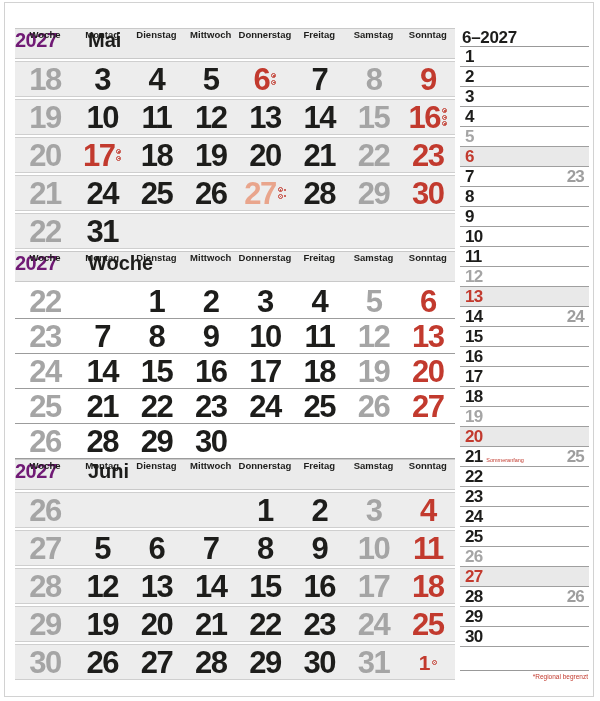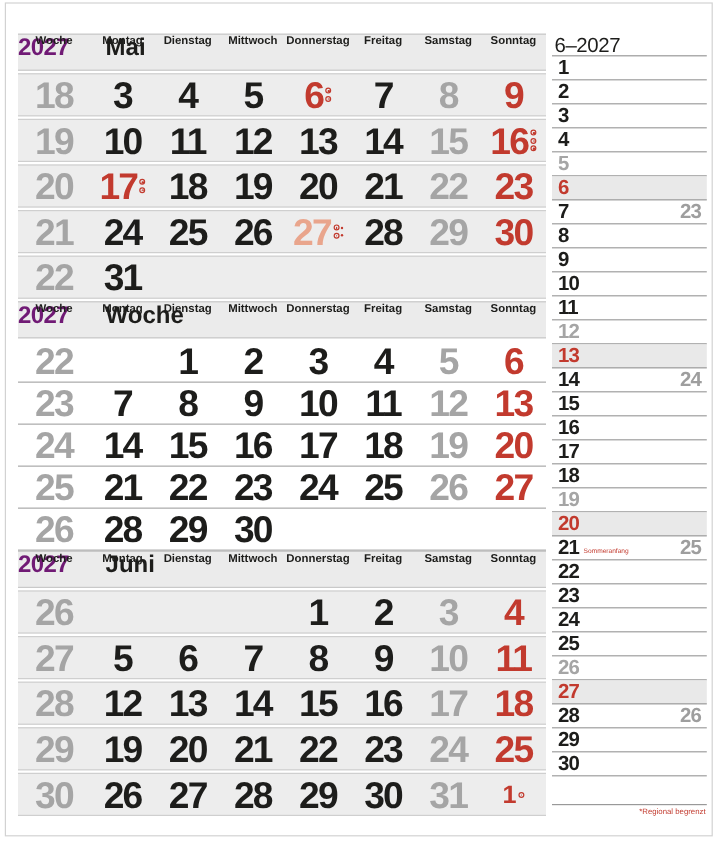--- a/index.html
+++ b/index.html
@@ -36,21 +36,21 @@
   .symrow { display:flex; align-items:center; gap:1px; }
   .sym { width:5px; height:5px; border:1px solid #c23a2e; border-radius:50%;
        display:inline-block; position:relative; }
   .sym::after { content:""; position:absolute; left:1px; top:1px; width:1.5px;
        height:1.5px; background:#c23a2e; border-radius:50%; }
   .symdot { width:2px; height:2px; background:#c23a2e; border-radius:50%;
        display:inline-block; }
 
   
   #planner { position:absolute; left:460px; top:28px; width:129px; }
-  .p-title { font-size:17px; font-weight:normal; color:#1d1d1b; height:19px;
+  .p-title { font-size:17px; font-weight:bold; color:#1d1d1b; height:19px;
        border-bottom:1px solid #999999; padding-left:2px; letter-spacing:-0.3px; }
   .prow { height:20px; border-bottom:1px solid #9f9f9f; position:relative;
        display:flex; align-items:center; }
   .prow.band { background:#e9e9e9; }
   .pnum { font-weight:bold; font-size:17px; letter-spacing:-0.8px; padding-left:5px;
        line-height:1; }
   .pweek { position:absolute; right:5px; font-weight:bold; font-size:17px;
        color:#9e9e9e; letter-spacing:-0.8px; line-height:1; }
   .pnote { font-size:5.5px; color:#c23a2e; margin-left:4px; align-self:flex-end;
        margin-bottom:3px; white-space:nowrap; }

